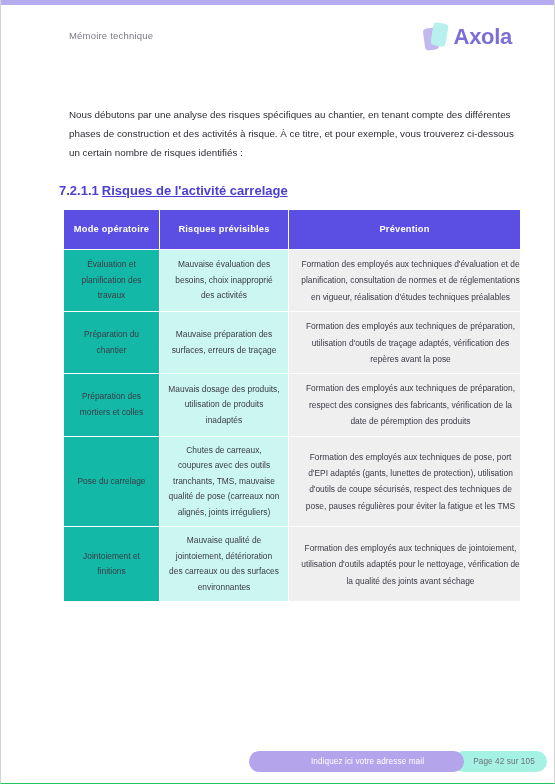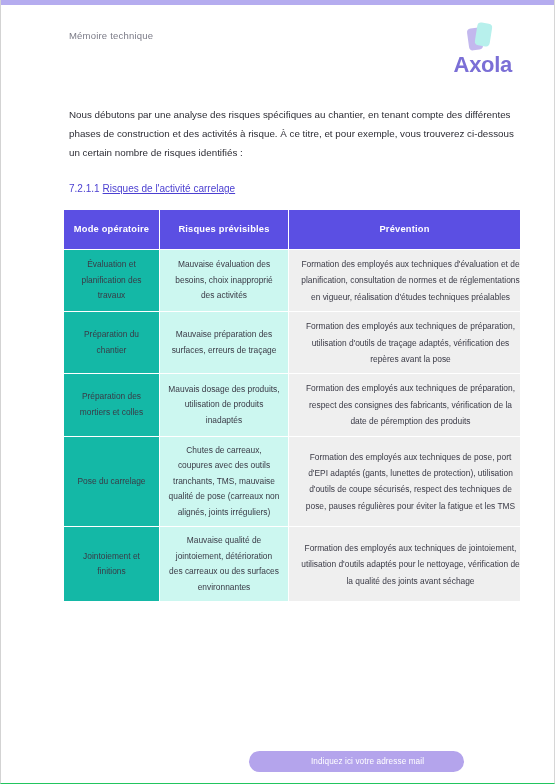--- a/index.html
+++ b/index.html
@@ -48,21 +48,20 @@
     font-size: 9.5px;
     color: #7a7a86;
     letter-spacing: 0.2px;
     white-space: nowrap;
   }
   #brand-logo {
     position: absolute;
     right: 44px; top: -2px;
     display: flex;
     align-items: center;
-    flex-direction: column;
   }
   #logo-mark {
     position: relative;
     width: 30px;
     height: 32px;
   }
   #logo-shape-back {
     position: absolute;
     left: 0px; top: 6px;
     width: 14px; height: 22px;
@@ -104,23 +103,23 @@
     left: 68px; top: 95px;
     width: 452px;
     font-size: 9.8px;
     color: #2d2d35;
     line-height: 1.95;
     text-align: left;
   }
 
   #subsection-heading {
     position: absolute;
-    left: 68px; top: 183px;
-    font-size: 10px;
-    font-weight: normal;
+    left: 58px; top: 183px;
+    font-size: 13px;
+    font-weight: bold;
     color: #4b3fd1;
     white-space: nowrap;
   }
   #subsection-heading .sub-num { margin-right: 3px; }
   #subsection-heading .sub-link { text-decoration: underline; }
 
   
   #risk-table {
     position: absolute;
     left: 62px; top: 209px;
@@ -276,15 +275,16 @@
       <tr>
         <td class="mode-cell">Jointoiement et finitions</td>
         <td class="risk-cell">Mauvaise qualité de jointoiement, détérioration des carreaux ou des surfaces environnantes</td>
         <td class="prev-cell">Formation des employés aux techniques de jointoiement, utilisation d'outils adaptés pour le nettoyage, vérification de la qualité des joints avant séchage</td>
       </tr>
     </tbody>
   </table>
 
   <div id="doc-footer">
     <div class="footer-pill" id="footer-pill-mail">Indiquez ici votre adresse mail</div>
+    <div class="footer-pill" id="footer-pill-page">Page 42 sur 105</div>
   </div>
 
 </div>
 
 </body></html>

